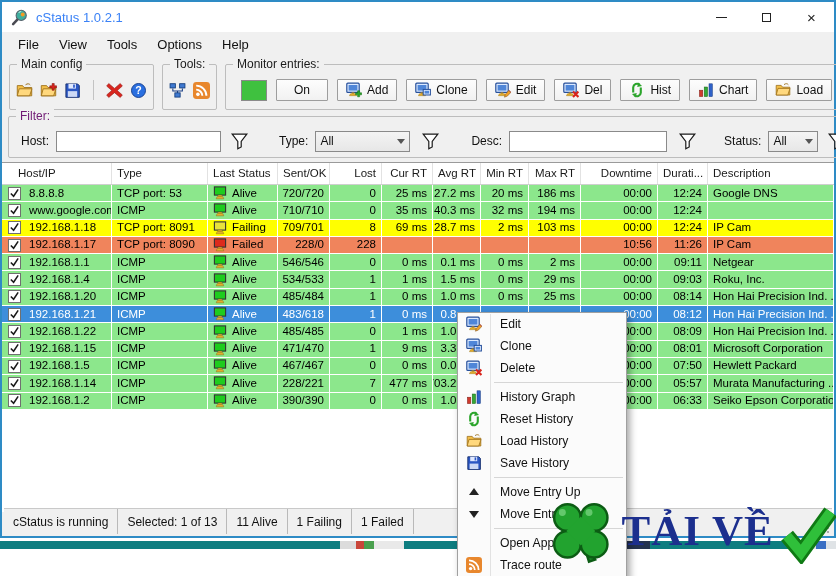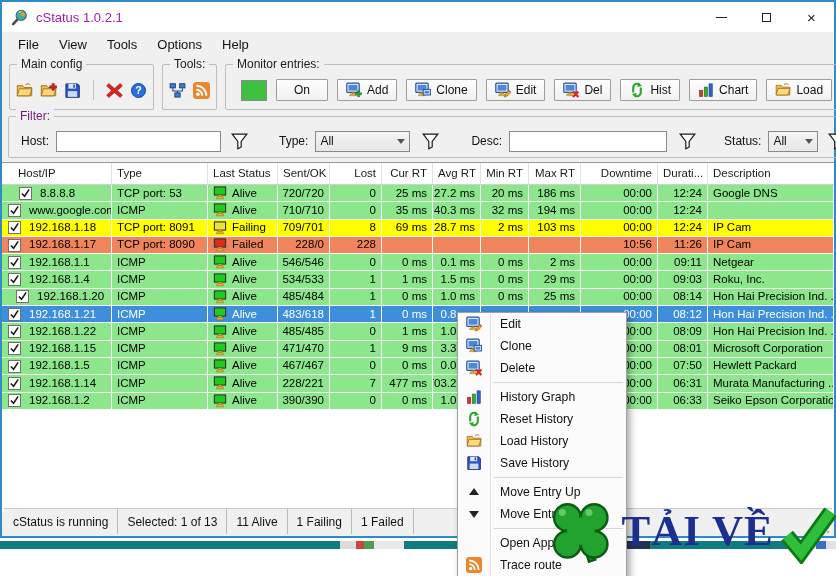--- a/index.html
+++ b/index.html
@@ -5,21 +5,21 @@
   html,body{margin:0;padding:0;background:#fff;width:836px;height:576px;overflow:hidden;
     font-family:"Liberation Sans","DejaVu Sans",sans-serif;-webkit-font-smoothing:antialiased;}
   *{box-sizing:border-box;}
   .screen{position:relative;width:836px;height:576px;background:#fff;}
 
   
   .window{position:absolute;left:0;top:0;width:836px;height:538px;
     border:2px solid var(--c-accent_border,#2e8bc5);background:#f0f0f0;}
   .titlebar{height:30px;background:#fff;display:flex;align-items:center;position:relative;}
   .app-icon{width:18px;height:18px;margin-left:9px;}
-  .title-text{margin-left:8px;font-size:13px;color:#a21caf;}
+  .title-text{margin-left:8px;font-size:13px;color:#3b82f6;}
   .win-controls{position:absolute;right:0;top:0;height:30px;display:flex;}
   .win-btn{width:45px;height:30px;display:flex;align-items:center;justify-content:center;color:#222;}
   .glyph-min{width:11px;height:1px;background:#222;display:block;}
   .glyph-max{width:9px;height:9px;border:1px solid #222;display:block;}
   .glyph-close{font-size:15px;line-height:1;}
 
   .menubar{height:24px;display:flex;align-items:center;padding-left:6px;background:#f0f0f0;}
   .menu-item{padding:3px 10px;font-size:13px;color:#111;}
 
   
@@ -357,21 +357,21 @@
         <div class="th r">Cur RT</div>
         <div class="th r">Avg RT</div>
         <div class="th r">Min RT</div>
         <div class="th r">Max RT</div>
         <div class="th r">Downtime</div>
         <div class="th">Durati...</div>
         <div class="th">Description</div>
       </div>
       <div id="tbody">
           <div class="grid trow alive">
-            <div class="td" style="padding-left:17px">
+            <div class="td" style="padding-left:6px">
               <span class="cb">
                 <svg viewBox="0 0 12 12">
                   <path d="M2 6l3 3 5-7.5" stroke="#1a1a1a" stroke-width="1.7" fill="none"></path>
                 </svg>
               </span>
               <span>8.8.8.8</span>
             </div>
             <div class="td">TCP port: 53</div>
             <div class="td">
               <span class="st-ic">
@@ -537,21 +537,21 @@
             <div class="td r">1</div>
             <div class="td r">1 ms</div>
             <div class="td r">1.5 ms</div>
             <div class="td r">0 ms</div>
             <div class="td r">29 ms</div>
             <div class="td r">00:00</div>
             <div class="td r">09:03</div>
             <div class="td">Roku, Inc.</div>
           </div>
           <div class="grid trow alive">
-            <div class="td" style="padding-left:14px">
+            <div class="td" style="padding-left:6px">
               <span class="cb">
                 <svg viewBox="0 0 12 12">
                   <path d="M2 6l3 3 5-7.5" stroke="#1a1a1a" stroke-width="1.7" fill="none"></path>
                 </svg>
               </span>
               <span>192.168.1.20</span>
             </div>
             <div class="td">ICMP</div>
             <div class="td">
               <span class="st-ic">
@@ -713,21 +713,21 @@
               </span>
               <span>Alive</span>
             </div>
             <div class="td r">228/221</div>
             <div class="td r">7</div>
             <div class="td r">477 ms</div>
             <div class="td r">703.2 ms</div>
             <div class="td r"></div>
             <div class="td r"></div>
             <div class="td r">00:00</div>
-            <div class="td r">06:31</div>
+            <div class="td r">05:57</div>
             <div class="td">Murata Manufacturing ...</div>
           </div>
           <div class="grid trow alive">
             <div class="td" style="padding-left:6px">
               <span class="cb">
                 <svg viewBox="0 0 12 12">
                   <path d="M2 6l3 3 5-7.5" stroke="#1a1a1a" stroke-width="1.7" fill="none"></path>
                 </svg>
               </span>
               <span>192.168.1.2</span>

